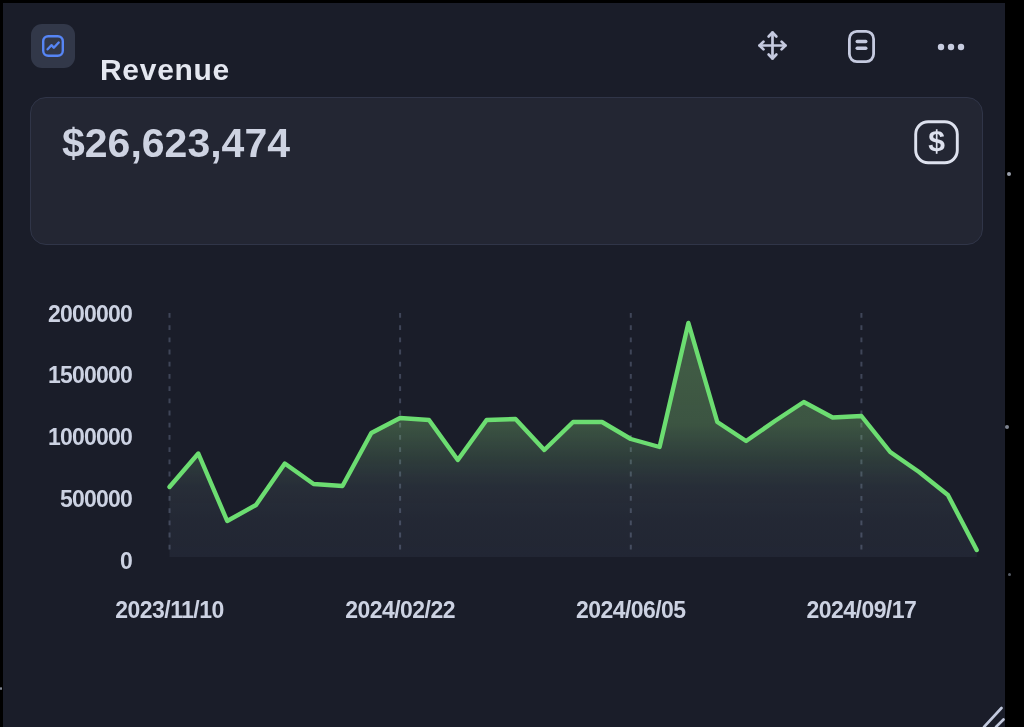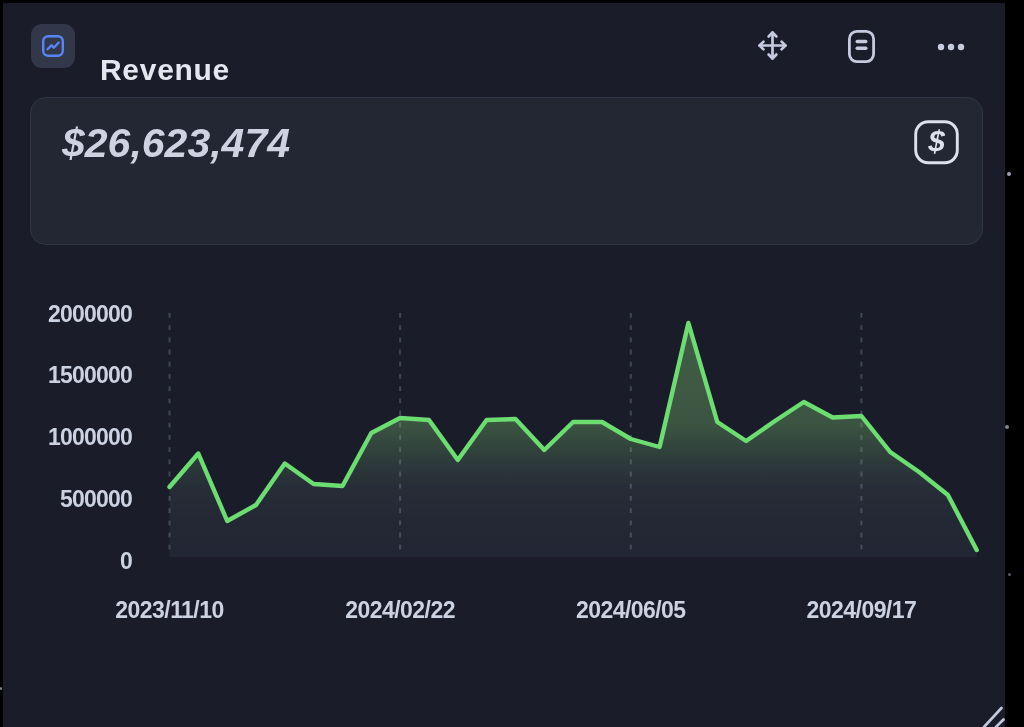--- a/index.html
+++ b/index.html
@@ -9,21 +9,21 @@
   .abs{position:absolute;}
   
   #stripTop{left:0;top:0;width:1024px;height:3px;background:#000;z-index:50;}
   #stripLeft{left:0;top:0;width:3px;height:727px;background:#000;z-index:50;}
   #stripRight{left:1005px;top:0;width:19px;height:727px;background:#000;z-index:50;}
   
   #iconBox{left:31px;top:24px;width:44px;height:44px;border-radius:11px;background:#323849;}
   #title{left:100px;top:31px;font-size:30px;font-weight:700;color:#e4e7f0;line-height:29px;letter-spacing:0.7px;margin-top:24px;}
   
   #card{left:30px;top:97px;width:951px;height:146px;border-radius:16px;background:#232633;
-        border:1px solid #303548;font-style:italic;}
+        border:1px solid #303548;}
   #bignum{left:31px;top:25px;font-size:41px;font-weight:700;color:#ced3e2;line-height:41px;}
   #cap{left:32px;top:94px;font-size:29.5px;font-weight:400;color:#59607a;line-height:30px;letter-spacing:-1.1px;-webkit-text-stroke:0.5px #59607a;}
   
   .dot{border-radius:50%;z-index:60;}
 </style>
 </head>
 <body>
 <div class="abs" id="stripTop"></div>
 <div class="abs" id="stripLeft"></div>
 <div class="abs" id="stripRight"></div>

